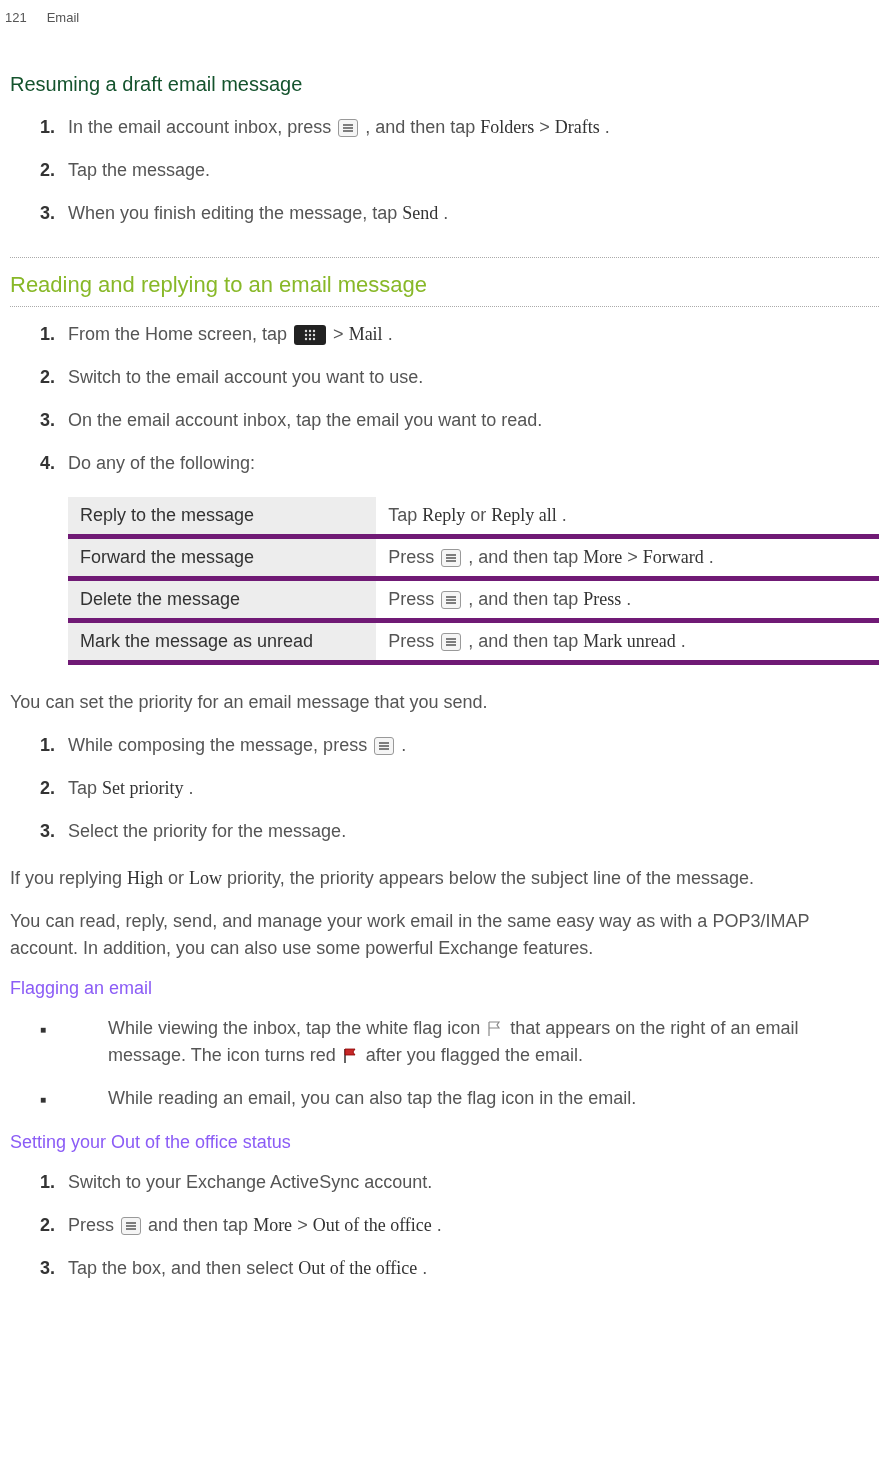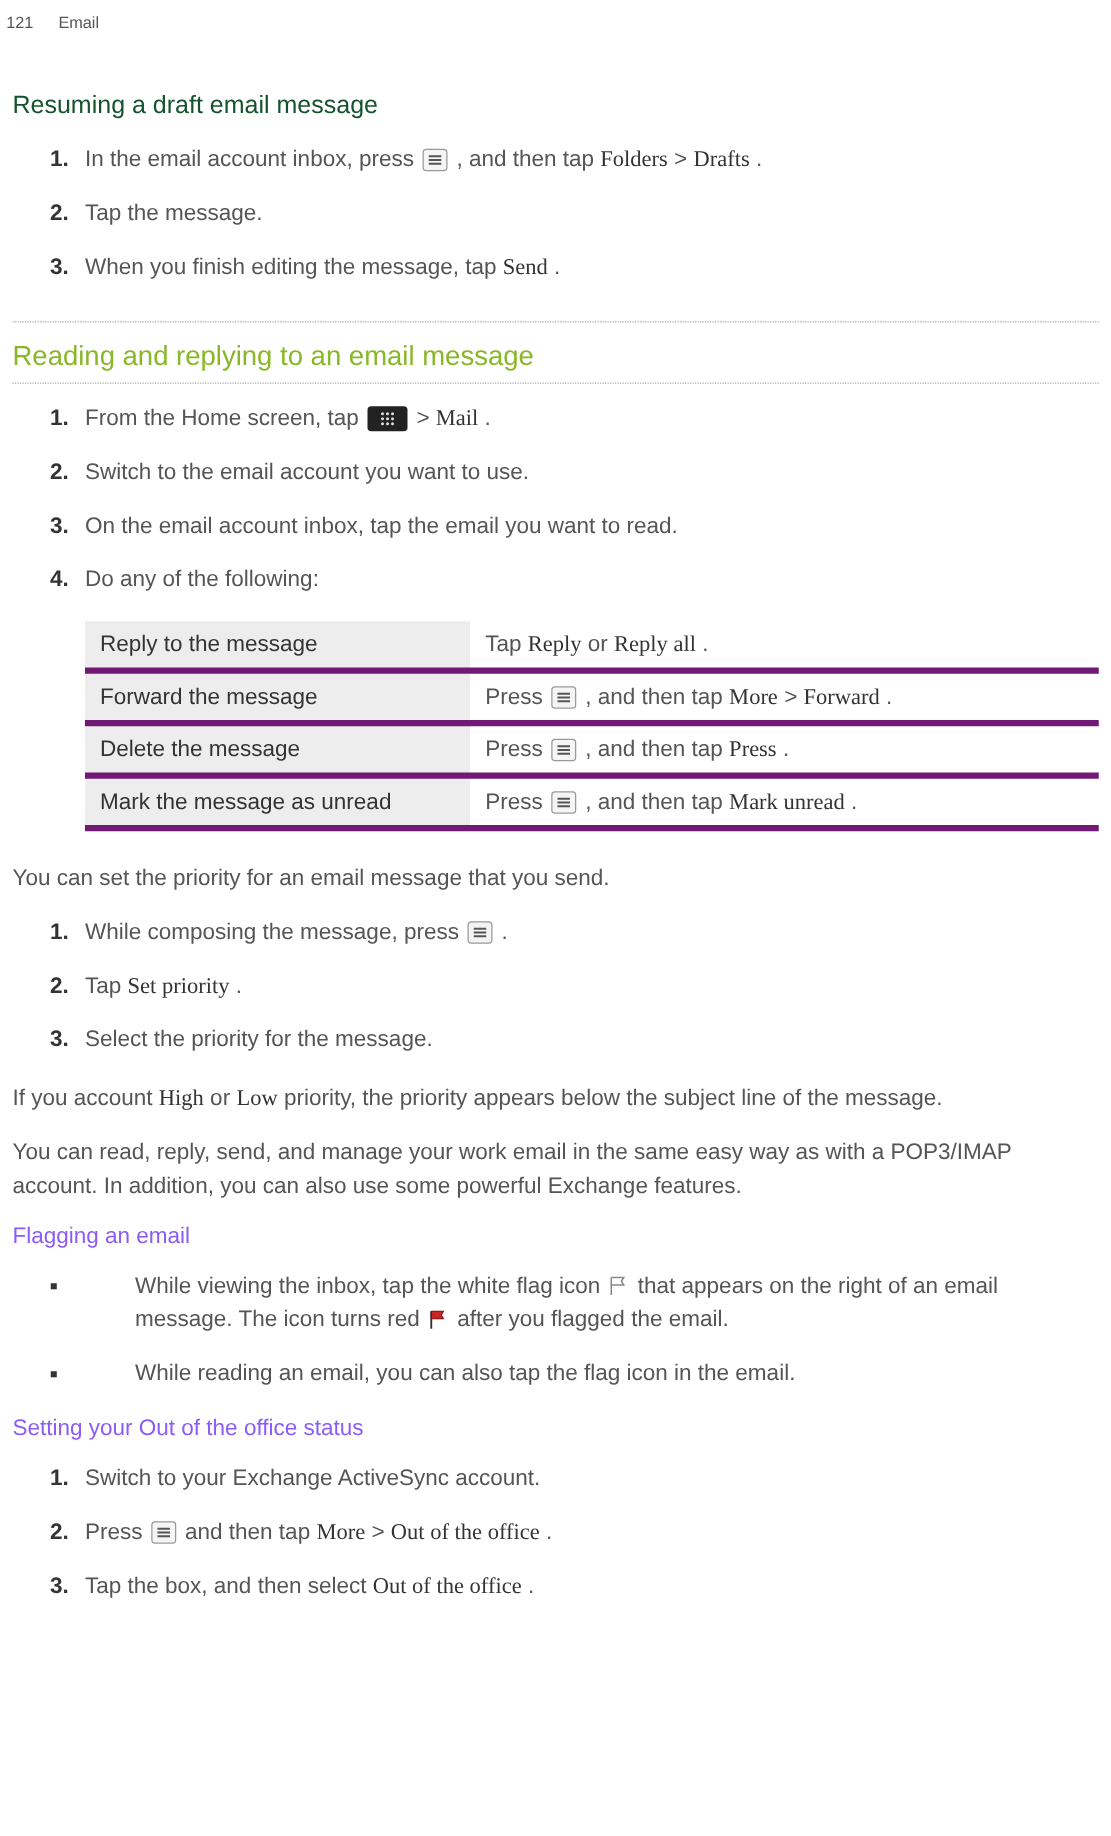--- a/index.html
+++ b/index.html
@@ -341,21 +341,21 @@
         <span class="strong">Set priority</span>
         <span>.</span>
       </span>
     </li>
     <li>
       <span class="marker">3.</span>
       <span class="li-content">Select the priority for the message.</span>
     </li>
   </ol>
   <p class="body-text">
-    <span>If you account </span>
+    <span>If you replying </span>
     <span class="strong">High</span>
     <span> or </span>
     <span class="strong">Low</span>
     <span> priority, the priority appears below the subject line of the message.</span>
   </p>
 
   <p class="body-text">You can read, reply, send, and manage your work email in the same easy way as with a POP3/IMAP account. In addition, you can also use some powerful Exchange features.</p>
 
   <h3 class="subsection-heading">Flagging an email</h3>
   <ul class="ul">

